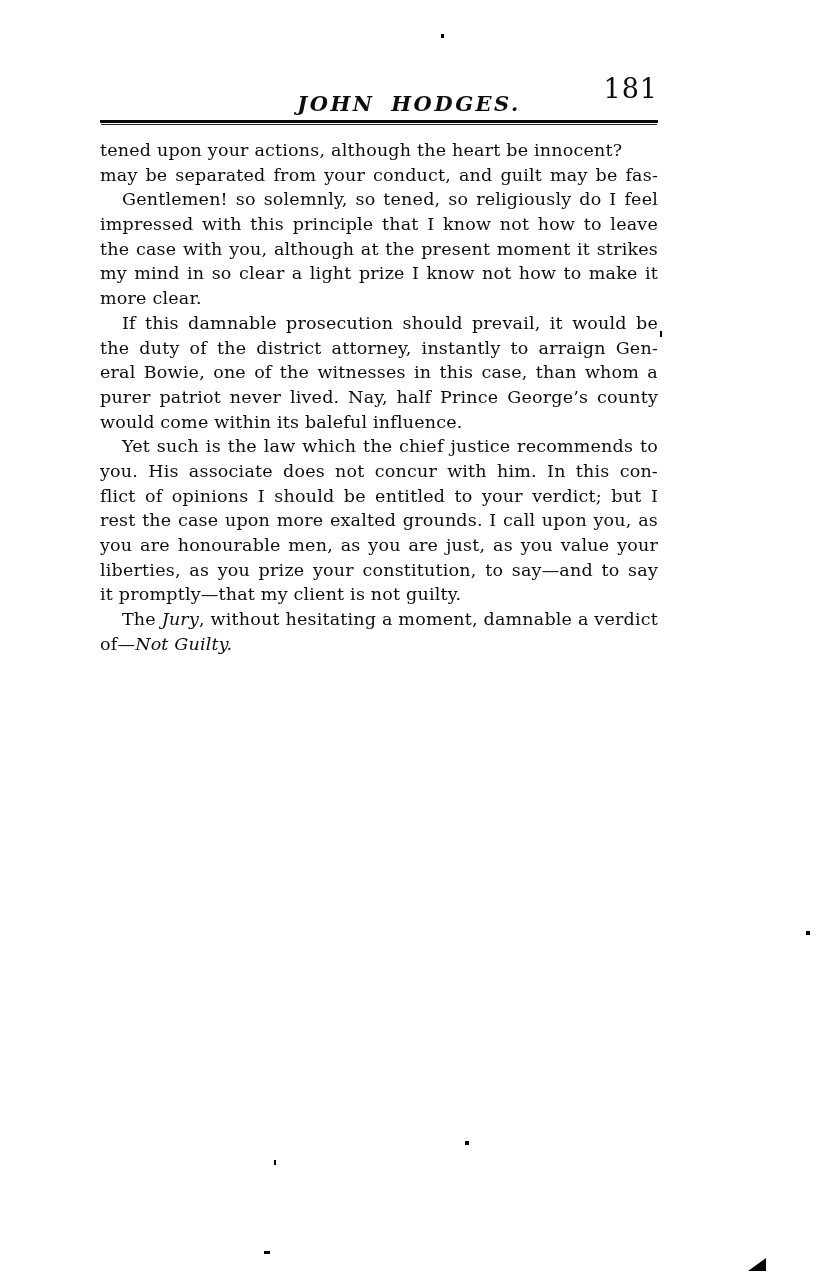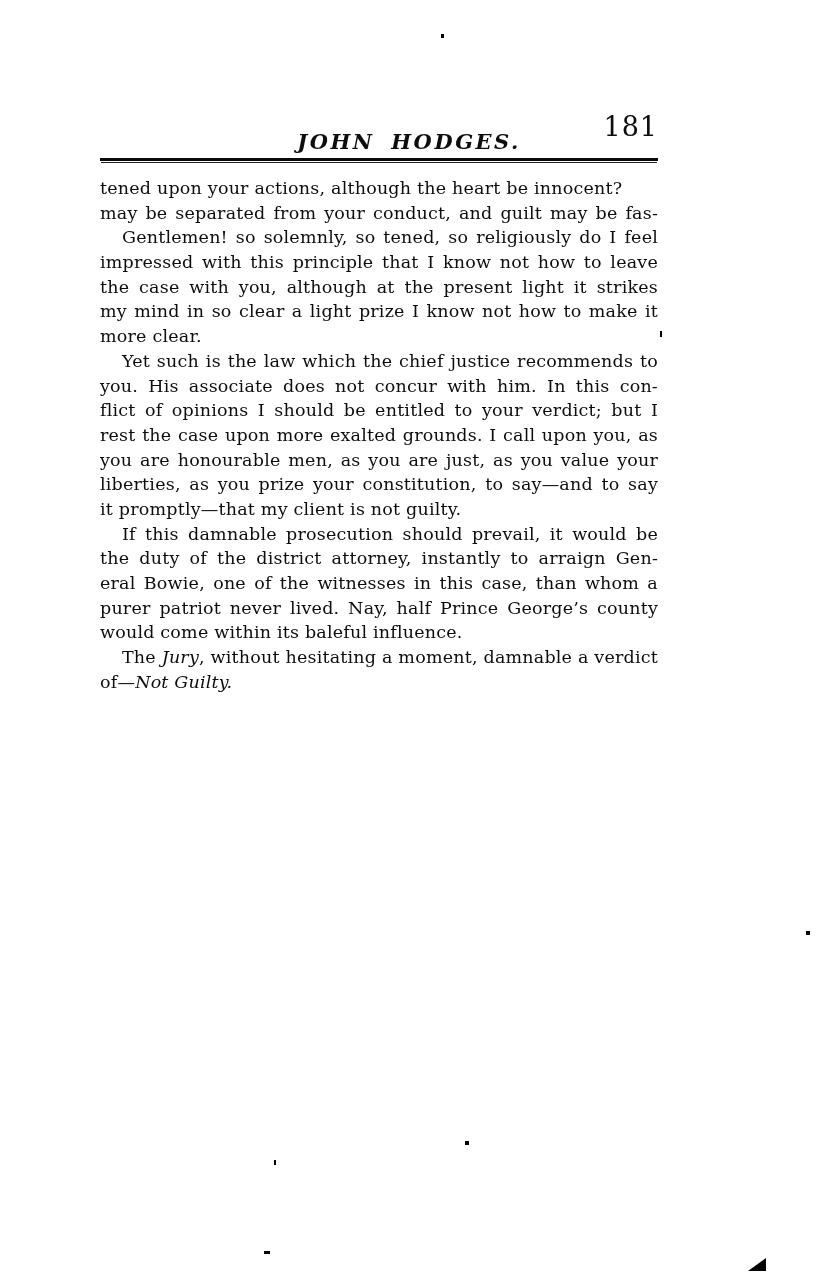--- a/index.html
+++ b/index.html
@@ -18,21 +18,20 @@
   .page {
     position: absolute;
     left: 100px;
     top: 0;
     width: 558px;
     height: 1284px;
   }
   .page-header {
     position: relative;
     height: 120px;
-    margin-top: 38px;
   }
   .running-title {
     position: absolute;
     left: 50%;
     transform: translateX(-50%);
     margin-left: 30px;
     bottom: 4px;
     font-style: italic;
     font-weight: bold;
     font-size: 21px;
@@ -104,39 +103,39 @@
   </header>
   <div class="header-rule"></div>
   <main class="body-text" id="body-root">
       <div>
         <div class="text-line last">tened upon your actions, although the heart be innocent?</div>
         <div class="text-line">may be separated from your conduct, and guilt may be fas-</div>
       </div>
       <div>
         <div class="text-line indent">Gentlemen! so solemnly, so tened, so religiously do I feel</div>
         <div class="text-line">impressed with this principle that I know not how to leave</div>
-        <div class="text-line">the case with you, although at the present light it strikes</div>
+        <div class="text-line">the case with you, although at the present moment it strikes</div>
         <div class="text-line">my mind in so clear a light prize I know not how to make it</div>
         <div class="text-line last">more clear.</div>
+      </div>
+      <div>
+        <div class="text-line indent">If this damnable prosecution should prevail, it would be</div>
+        <div class="text-line">the duty of the district attorney, instantly to arraign Gen-</div>
+        <div class="text-line">eral Bowie, one of the witnesses in this case, than whom a</div>
+        <div class="text-line">purer patriot never lived. Nay, half Prince George’s county</div>
+        <div class="text-line last">would come within its baleful influence.</div>
       </div>
       <div>
         <div class="text-line indent">Yet such is the law which the chief justice recommends to</div>
         <div class="text-line">you. His associate does not concur with him. In this con-</div>
         <div class="text-line">flict of opinions I should be entitled to your verdict; but I</div>
         <div class="text-line">rest the case upon more exalted grounds. I call upon you, as</div>
         <div class="text-line">you are honourable men, as you are just, as you value your</div>
         <div class="text-line">liberties, as you prize your constitution, to say—and to say</div>
         <div class="text-line last">it promptly—that my client is not guilty.</div>
-      </div>
-      <div>
-        <div class="text-line indent">If this damnable prosecution should prevail, it would be</div>
-        <div class="text-line">the duty of the district attorney, instantly to arraign Gen-</div>
-        <div class="text-line">eral Bowie, one of the witnesses in this case, than whom a</div>
-        <div class="text-line">purer patriot never lived. Nay, half Prince George’s county</div>
-        <div class="text-line last">would come within its baleful influence.</div>
       </div>
       <div>
         <div class="text-line indent"><span>The </span><span class="italic">Jury</span><span>, without hesitating a moment, damnable a verdict</span></div>
         <div class="text-line last"><span>of—</span><span class="italic">Not Guilty.</span></div>
       </div>
     </main>
 </div>
 
 <div id="specks-root">
     <div class="speck" style="left: 441px; top: 34px; width: 3px; height: 4px;"></div>

